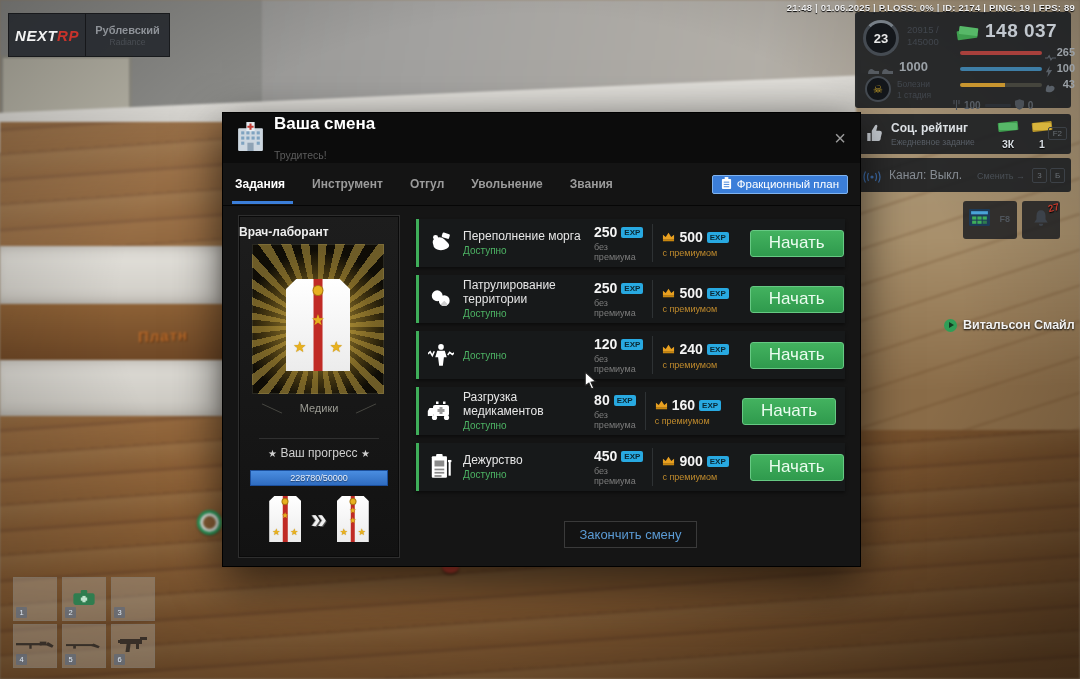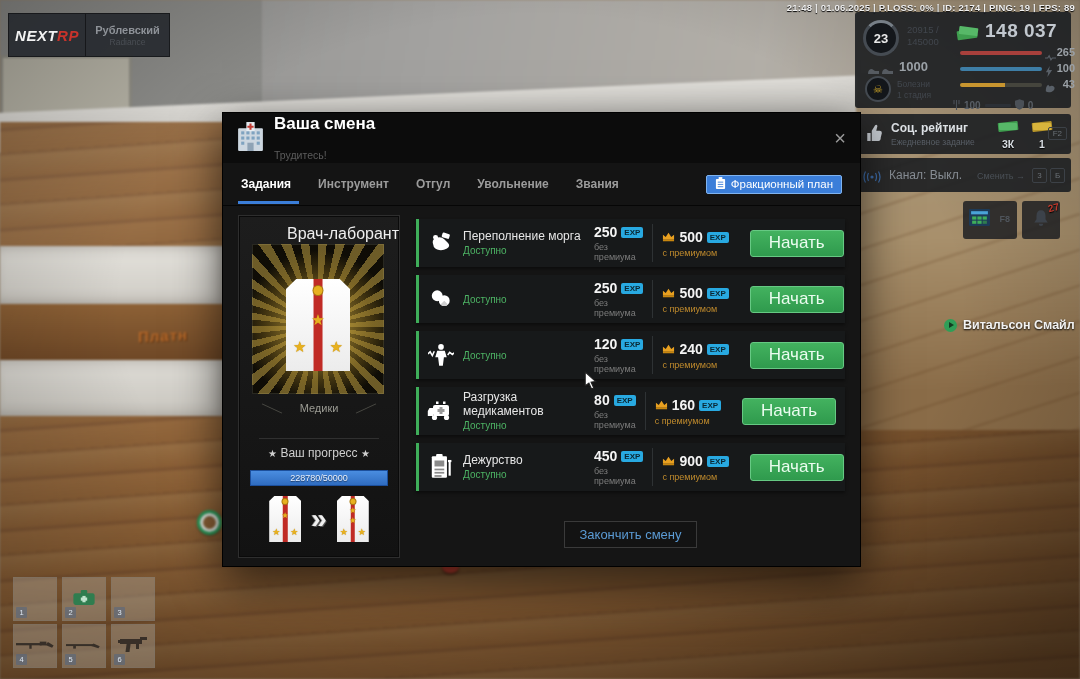--- a/index.html
+++ b/index.html
@@ -110,31 +110,31 @@
     background:rgba(70,100,140,.45);color:#dfe8f2;font-size:7.5px;
     display:flex;align-items:center;justify-content:center;}
   
   #modal{position:absolute;left:222px;top:112px;width:637px;height:453px;background:#151515;
     box-shadow:0 14px 44px rgba(0,0,0,.65);border:1px solid #000;}
   #m-header{height:50px;background:#0c0c0c;display:flex;align-items:center;padding:0 14px;gap:10px;}
   #m-title{font-size:17px;font-weight:bold;color:#fff;line-height:1.1;}
   #m-sub{font-size:10.5px;color:#5c5c5c;margin-top:16px;}
   #m-close{margin-left:auto;font-size:20px;color:#9a9a9a;cursor:pointer;line-height:1;}
   #m-tabs{height:42px;background:#141414;border-bottom:1px solid #060606;display:flex;align-items:center;
-    padding:0 18px;gap:27px;position:relative;}
+    padding:0 12px;gap:27px;position:relative;}
   .tab{font-size:12px;font-weight:bold;color:#9b9b9b;position:relative;cursor:pointer;white-space:nowrap;}
   .tab.active{color:#fff;}
   .tab.active::after{content:"";position:absolute;left:-3px;right:-8px;bottom:-13px;height:3px;background:#3b7ed9;}
   #fraction-btn{margin-left:auto;height:19px;display:flex;align-items:center;gap:5px;padding:0 8px;
     background:#3b7ed9;border:1px solid #7fb3ef;border-radius:2px;color:#fff;font-size:11.5px;cursor:pointer;}
   #m-body{position:relative;height:360px;}
   
   #rank-card{position:absolute;left:15px;top:9px;width:160px;height:341px;
     background:linear-gradient(#1d1d1d,#121212);border:1px solid #2e2e2e;box-shadow:inset 0 0 0 1px #0a0a0a;}
-  #rank-title{text-align:right;font-size:16px;font-weight:normal;color:#eee;margin-top:9px;}
+  #rank-title{text-align:left;font-size:12px;font-weight:bold;color:#eee;margin-top:9px;}
   #rank-img{position:absolute;left:13px;top:28px;width:132px;height:150px;background:#0d0b06;overflow:hidden;
     box-shadow:inset 0 0 0 1px #2a2a24;}
   #rays{position:absolute;inset:0;
     background:radial-gradient(circle at 50% 55%,rgba(216,178,66,.9),rgba(150,118,34,.35) 52%,rgba(0,0,0,0) 72%),
     repeating-conic-gradient(from 0deg at 50% 55%,rgba(226,190,80,.45) 0deg 6deg,rgba(30,24,6,.12) 6deg 12deg);}
   .epaulette{position:relative;background:linear-gradient(#ffffff,#ececec);
     clip-path:polygon(16% 0,84% 0,100% 11%,100% 100%,0 100%,0 11%);}
   .epaulette .stripe{position:absolute;left:50%;top:0;bottom:0;width:14%;transform:translateX(-50%);
     background:#c02b25;}
   .epaulette .btn{position:absolute;left:50%;transform:translateX(-50%);border-radius:50%;background:#e8b11f;
@@ -537,20 +537,21 @@
 
       <div class="task">
         <span class="t-icon">
           <svg width="26" height="26" viewBox="0 0 24 24">
               <circle cx="8.5" cy="9" r="5" fill="#fff"></circle>
               <circle cx="15" cy="13.5" r="5" fill="#fff"></circle>
               <path d="M11.5 17 a5 5 0 0 0 7 0 l-3.5 -3.5Z" fill="#cfcfcf"></path>
             </svg>
         </span>
         <div class="t-info">
+          <div class="t-title">Патрулирование территории</div>
           <div class="t-status">Доступно</div>
         </div>
         <div class="t-exp">
           <div class="exp-col">
             <div class="exp-top">
                 <span class="exp-val">250</span>
                 <span class="exp-badge">EXP</span>
               </div>
             <div class="exp-sub">без премиума</div>
           </div>

